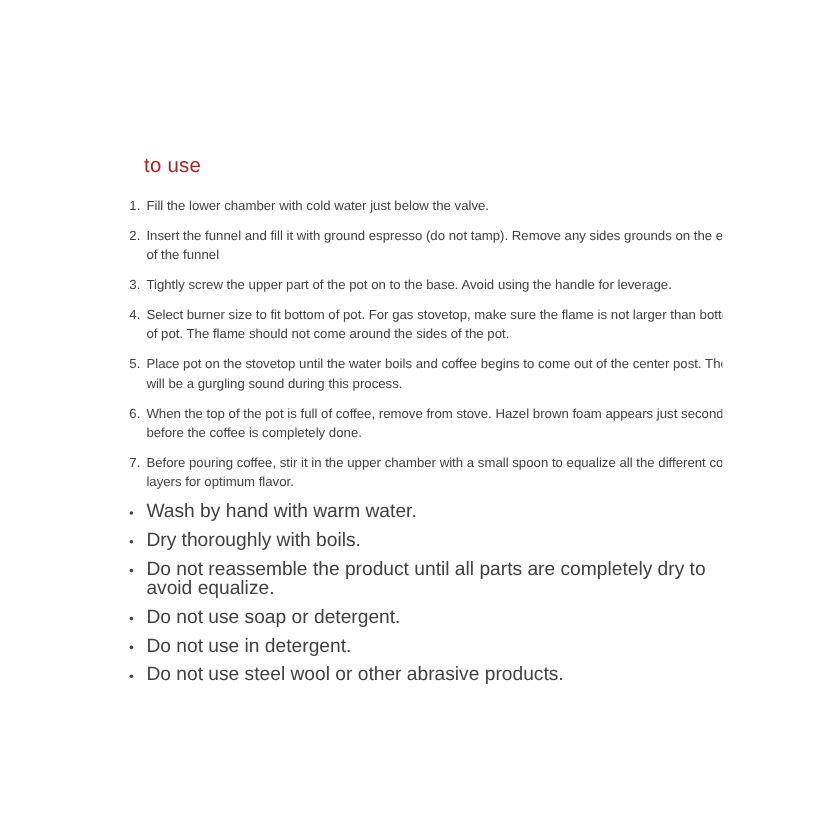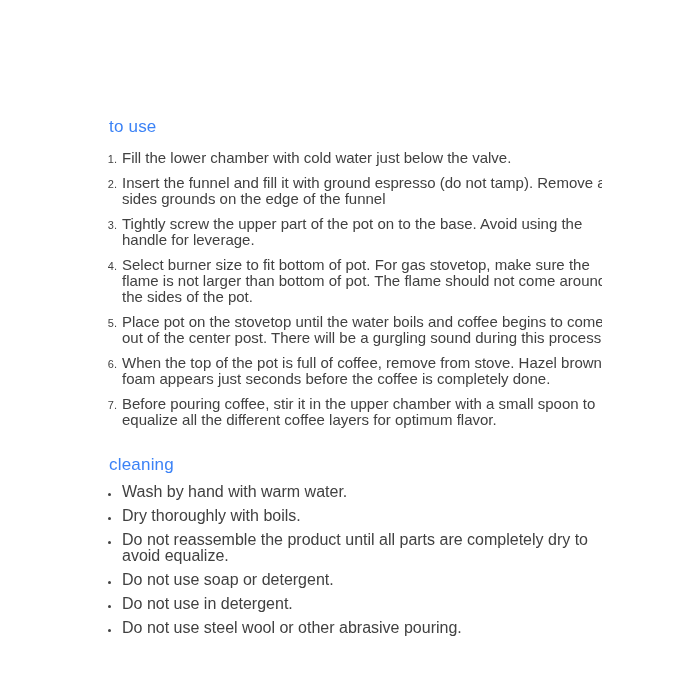--- a/index.html
+++ b/index.html
@@ -25,34 +25,34 @@
     overflow: hidden;
   }
   .content {
     position: absolute;
     left: 104px;
     top: 112px;
     width: 520px;
     color: #414141;
   }
   .section-title {
-    margin: 5px;
+    margin: 16px;
     font-size: 17px;
     line-height: 20px;
     font-weight: 400;
     letter-spacing: 0.2px;
-    color: #3b82f6;
+    color: #b91c1c;
   }
   .section-title.cleaning-title {
     margin-top: 27px;
   }
   ol.steps {
     margin: 13px 0 0 0;
     padding: 0 0 0 16px;
-    font-size: 15px;
+    font-size: 11px;
     line-height: 16px;
     list-style: decimal;
   }
   ol.steps li {
     margin: 0 0 9px 0;
     padding-left: 2px;
   }
   ul.bullets {
     margin: 9px 0 0 0;
     padding: 0 0 0 17px;
@@ -87,31 +87,30 @@
 
         <li class="step">Select burner size to fit bottom of pot. For gas stovetop, make sure the flame is not larger than bottom of pot. The flame should not come around the sides of the pot.</li>
 
         <li class="step">Place pot on the stovetop until the water boils and coffee begins to come out of the center post. There will be a gurgling sound during this process.</li>
 
         <li class="step">When the top of the pot is full of coffee, remove from stove. Hazel brown foam appears just seconds before the coffee is completely done.</li>
 
         <li class="step">Before pouring coffee, stir it in the upper chamber with a small spoon to equalize all the different coffee layers for optimum flavor.</li>
       </ol>
 
-    <h2 class="section-title cleaning-title">cleaning</h2>
 
     <ul class="bullets">
 
         <li class="bullet">Wash by hand with warm water.</li>
 
         <li class="bullet">Dry thoroughly with boils.</li>
 
         <li class="bullet">Do not reassemble the product until all parts are completely dry to avoid equalize.</li>
 
         <li class="bullet">Do not use soap or detergent.</li>
 
         <li class="bullet">Do not use in detergent.</li>
 
-        <li class="bullet">Do not use steel wool or other abrasive pouring.</li>
+        <li class="bullet">Do not use steel wool or other abrasive products.</li>
       </ul>
 
   </div>
 </div>
 
 </body></html>

